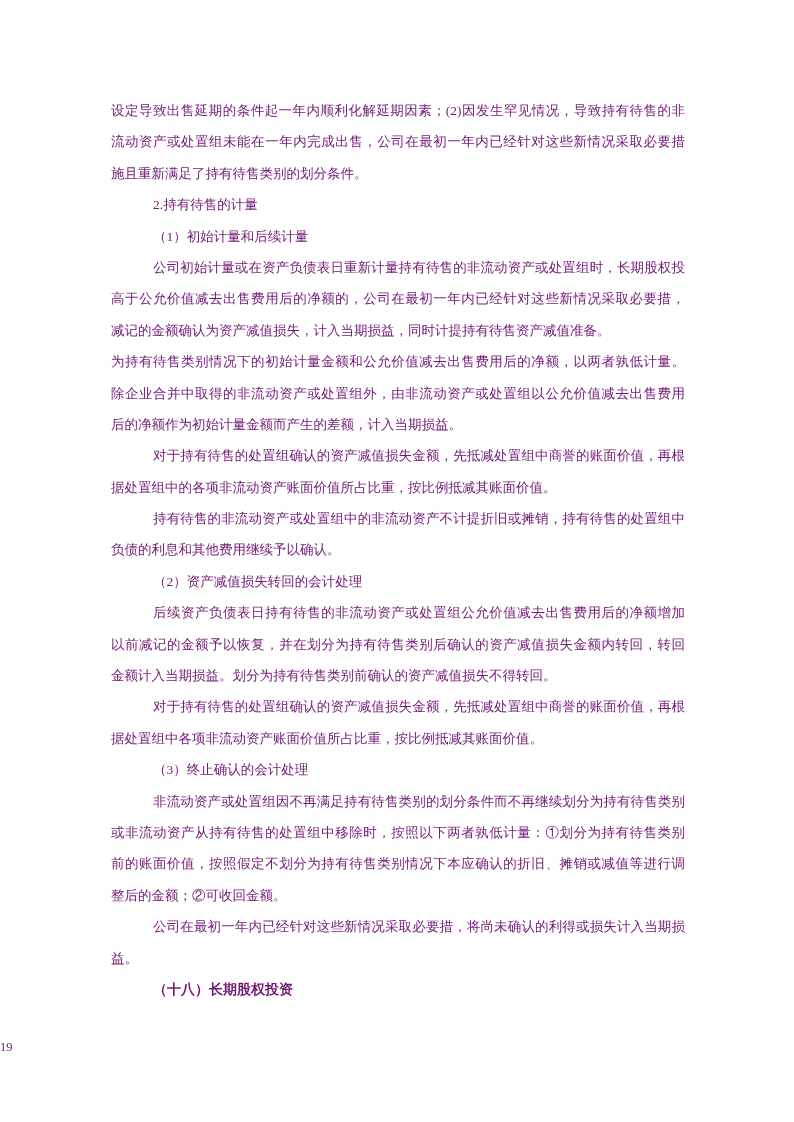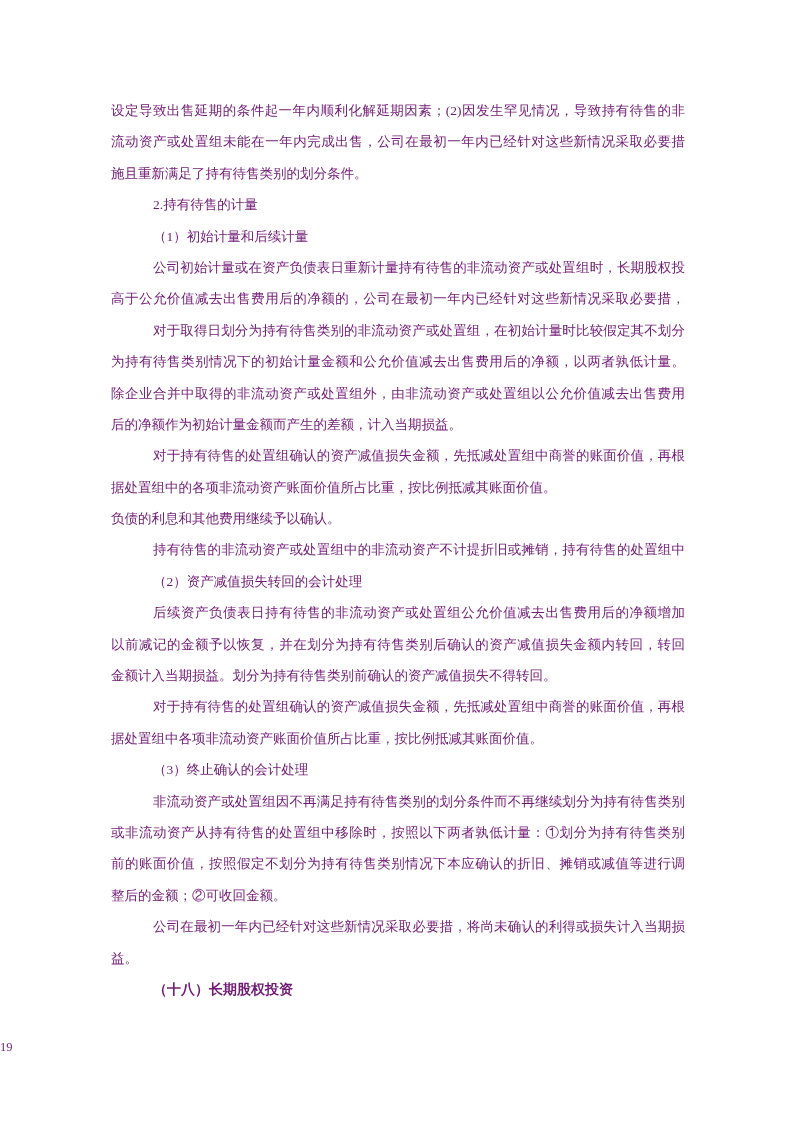--- a/index.html
+++ b/index.html
@@ -63,28 +63,28 @@
 
 <div class="page">
   <div class="body-text" id="document-body">
       <div class="line justify">设定导致出售延期的条件起一年内顺利化解延期因素；(2)因发生罕见情况，导致持有待售的非</div>
       <div class="line justify">流动资产或处置组未能在一年内完成出售，公司在最初一年内已经针对这些新情况采取必要措</div>
       <div class="line end">施且重新满足了持有待售类别的划分条件。</div>
       <div class="line indent-end">2.持有待售的计量</div>
       <div class="line indent-end">（1）初始计量和后续计量</div>
       <div class="line indent-justify">公司初始计量或在资产负债表日重新计量持有待售的非流动资产或处置组时，长期股权投资</div>
       <div class="line justify">高于公允价值减去出售费用后的净额的，公司在最初一年内已经针对这些新情况采取必要措，</div>
-      <div class="line indent-justify">对于取得日划分为持有待售类别的非流动资产或处置组，在初始计量时比较假定其不划分</div>
+      <div class="line end">减记的金额确认为资产减值损失，计入当期损益，同时计提持有待售资产减值准备。</div>
       <div class="line justify">为持有待售类别情况下的初始计量金额和公允价值减去出售费用后的净额，以两者孰低计量。</div>
       <div class="line justify">除企业合并中取得的非流动资产或处置组外，由非流动资产或处置组以公允价值减去出售费用</div>
       <div class="line end">后的净额作为初始计量金额而产生的差额，计入当期损益。</div>
       <div class="line indent-justify">对于持有待售的处置组确认的资产减值损失金额，先抵减处置组中商誉的账面价值，再根</div>
       <div class="line end">据处置组中的各项非流动资产账面价值所占比重，按比例抵减其账面价值。</div>
+      <div class="line indent-justify">持有待售的非流动资产或处置组中的非流动资产不计提折旧或摊销，持有待售的处置组中</div>
       <div class="line end">负债的利息和其他费用继续予以确认。</div>
-      <div class="line indent-justify">持有待售的非流动资产或处置组中的非流动资产不计提折旧或摊销，持有待售的处置组中</div>
       <div class="line indent-end">（2）资产减值损失转回的会计处理</div>
       <div class="line indent-justify">后续资产负债表日持有待售的非流动资产或处置组公允价值减去出售费用后的净额增加的，</div>
       <div class="line justify">以前减记的金额予以恢复，并在划分为持有待售类别后确认的资产减值损失金额内转回，转回</div>
       <div class="line end">金额计入当期损益。划分为持有待售类别前确认的资产减值损失不得转回。</div>
       <div class="line indent-justify">对于持有待售的处置组确认的资产减值损失金额，先抵减处置组中商誉的账面价值，再根</div>
       <div class="line end">据处置组中各项非流动资产账面价值所占比重，按比例抵减其账面价值。</div>
       <div class="line indent-end">（3）终止确认的会计处理</div>
       <div class="line indent-justify">非流动资产或处置组因不再满足持有待售类别的划分条件而不再继续划分为持有待售类别</div>
       <div class="line justify">或非流动资产从持有待售的处置组中移除时，按照以下两者孰低计量：①划分为持有待售类别</div>
       <div class="line justify">前的账面价值，按照假定不划分为持有待售类别情况下本应确认的折旧、摊销或减值等进行调</div>

